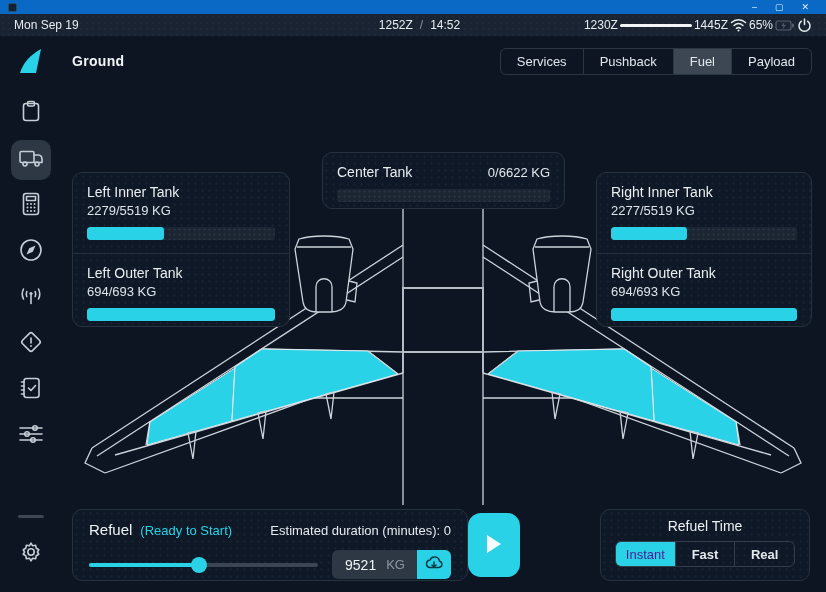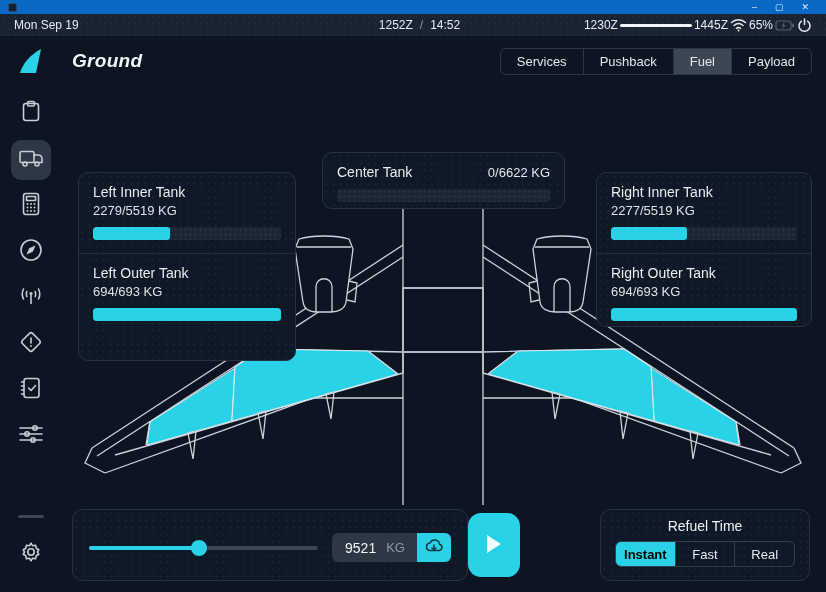--- a/index.html
+++ b/index.html
@@ -30,42 +30,42 @@
   .logo { margin-bottom:15px; }
   .tile { width:40px; height:40px; border-radius:10px; display:flex; align-items:center; justify-content:center;
           margin-bottom:6px; cursor:pointer; }
   .tile.active { background:#2e3744; }
   .tile svg { stroke:#c6cdd5; fill:none; stroke-width:1.6; stroke-linecap:round; stroke-linejoin:round; }
   .side-spacer { flex:1; }
   .side-divider { width:26px; height:3px; border-radius:2px; background:#3d4653; margin-bottom:16px; }
 
   .content { flex:1; position:relative; }
   .header-row { height:46px; display:flex; align-items:center; justify-content:space-between; padding:4px 14px 0 10px; }
-  .page-title { color:#f2f5f7; font-size:19px; font-weight:bold; letter-spacing:.3px;font-style:italic; }
+  .page-title { color:#f2f5f7; font-size:14px; font-weight:bold; letter-spacing:.3px; }
   .tabs { display:flex; border:1px solid #2b3545; border-radius:6px; overflow:hidden; height:27px;margin-left:19px; }
   .tab { padding:0 16px; display:flex; align-items:center; color:#e2e7ec; font-size:13px; cursor:pointer; border-left:1px solid #2b3545; }
   .tab:first-child { border-left:none; }
   .tab.active { background:#3d4754; }
 
   .main { position:absolute; left:0; right:0; top:46px; bottom:0; }
 
   
   .card { position:absolute; background-color:#0f1826; border:1px solid #28323f; border-radius:10px;
           background-image:radial-gradient(rgba(120,145,175,.07) 1px, transparent 1.3px); background-size:7px 7px; }
   .bar { height:13px; border-radius:3px; background:#1c2532; overflow:hidden;
          background-image:radial-gradient(rgba(130,150,175,.10) 1px, transparent 1.2px); background-size:5px 5px; }
   .bar-fill { height:100%; background:#29d2e6; border-radius:3px; }
 
   .card-totalfuel { left:260px; top:2px;  width:243px; height:57px; padding:11px 14px; }
   .card-center    { left:260px; top:70px; width:243px; height:57px; padding:11px 14px; }
   .fuel-row { display:flex; justify-content:space-between; align-items:baseline; margin-bottom:9px; }
   .fuel-label { color:#eaeef1; font-size:14px; }
   .fuel-value { color:#e3e8ed; font-size:13px; }
 
-  .card-left  { left:16px;  top:90px; width:218px; height:189px; }
+  .card-left  { left:10px;  top:90px; width:218px; height:155px; }
   .card-right { left:534px; top:90px; width:216px; height:155px; }
   .tank-section { padding:11px 14px 13px; }
   .tank-section + .tank-section { border-top:1px solid #232d3b; }
   .tank-title { color:#eaeef1; font-size:14px; margin-bottom:3px; }
   .tank-value { color:#dde3e9; font-size:13px; margin-bottom:9px; }
 
   
   .aircraft { position:absolute; left:10px; top:123px; width:740px; height:300px; }
 
   
@@ -84,23 +84,23 @@
   .qty-unit  { color:#8d97a3; font-size:13px; padding-right:12px; }
   .qty-cloud-btn { width:34px; height:29px; background:#29d2e6; display:flex; align-items:center; justify-content:center; cursor:pointer; }
 
   .play-btn { position:absolute; left:406px; top:431px; width:52px; height:64px; border-radius:13px; background:#29d2e6;
               display:flex; align-items:center; justify-content:center; cursor:pointer; border:none; }
 
   .card-refueltime { left:538px; top:427px; width:210px; height:72px; padding:8px 14px; }
   .rt-title { color:#eef1f4; font-size:14px; text-align:center; margin-bottom:7px; }
   .rt-options { display:flex; border:1px solid #333d4b; border-radius:6px; overflow:hidden; height:26px; }
   .rt-opt { flex:1; display:flex; align-items:center; justify-content:center; color:#e4e9ee; font-size:13px;
-            cursor:pointer; border-left:1px solid #333d4b; }
+            cursor:pointer; border-left:1px solid #333d4b;font-weight:bold; }
   .rt-opt:first-child { border-left:none; }
-  .rt-opt.active { background:#29d2e6; color:#000000; font-weight:bold; }
+  .rt-opt.active { background:#29d2e6; color:#4c1d95; font-weight:normal; }
 </style>
 </head>
 <body>
 
 <div class="window">
 
   <div class="titlebar">
     <div class="appicon"></div>
     <div class="spacer"></div>
     <div class="winbtn">–</div>
@@ -349,20 +349,25 @@
           <div class="tank-section">
             <div class="tank-title">Right Outer Tank</div>
             <div class="tank-value">694/693 KG</div>
             <div class="bar">
                 <div class="bar-fill" style="width: 100%;"></div>
               </div>
           </div>
         </div>
 
         <div class="card card-refuel">
+          <div class="refuel-top">
+            <span class="refuel-title">Refuel</span>
+            <span class="refuel-status">(Ready to Start)</span>
+            <span class="refuel-duration">Estimated duration (minutes): 0</span>
+          </div>
           <div class="refuel-bottom">
             <div class="slider">
               <div class="slider-track"></div>
               <div class="slider-fill" style="width: 48%;"></div>
               <div class="slider-thumb" style="left: calc(48% - 8px);"></div>
             </div>
             <div class="qty-group">
               <span class="qty-value">9521</span>
               <span class="qty-unit">KG</span>
               <span class="qty-cloud-btn">

